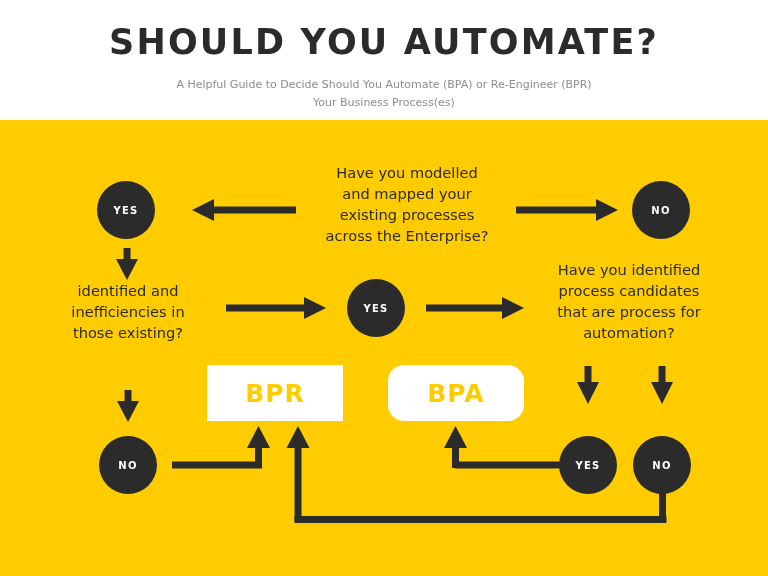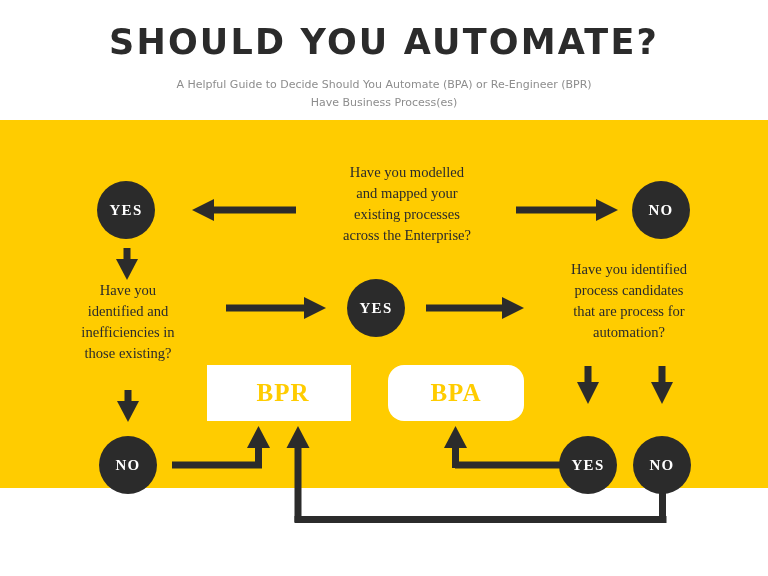--- a/index.html
+++ b/index.html
@@ -47,44 +47,43 @@
     color: #8d8d8d;
     font-weight: normal;
   }
   #subtitle span { display: block; }
 
   
   #board {
     position: absolute;
     left: 0; top: 120px;
     width: 768px;
-    height: 368px;
+    height: 456px;
     background: #ffcc00;
-    font-family: Liberation Serif, serif;
   }
   #flow-svg {
     position: absolute;
     left: 0; top: 0;
     width: 768px;
     height: 456px;
     display: block;
   }
 
   
   .node-circle {
     position: absolute;
     border-radius: 50%;
     background: #2b2b2b;
     display: flex;
     align-items: center;
     justify-content: center;
     color: #ffffff;
     font-weight: bold;
     letter-spacing: 1.3px;
-    font-size: 15px;
+    font-size: 10px;
   }
   .q-text {
     position: absolute;
     color: #2b2b2b;
     font-size: 14.6px;
     line-height: 21px;
     text-align: center;
   }
   .q-text span { display: block; }
 
@@ -102,21 +101,21 @@
 </style>
 </head>
 <body>
 
 <div id="page">
 
   <div id="header">
     <div id="title">SHOULD YOU AUTOMATE?</div>
     <div id="subtitle">
       <span>A Helpful Guide to Decide Should You Automate (BPA) or Re-Engineer (BPR)</span>
-      <span>Have Business Process(es)</span>
+      <span>Your Business Process(es)</span>
     </div>
   </div>
 
   <div id="board">
 
     <svg id="flow-svg" viewBox="0 0 768 456">
       <g fill="#2b2b2b" stroke="none">
 
         <g>
           <rect x="208" y="86.5" width="88" height="7"></rect>
@@ -181,21 +180,20 @@
     </svg>
 
     <div class="q-text" style="left:300px; top:42px; width:214px;">
       <span>Have you modelled</span>
       <span>and mapped your</span>
       <span>existing processes</span>
       <span>across the Enterprise?</span>
     </div>
 
     <div class="q-text" style="left:44px; top:160px; width:168px;">
-      <span>Have you</span>
       <span>identified and</span>
       <span>inefficiencies in</span>
       <span>those existing?</span>
     </div>
 
     <div class="q-text" style="left:534px; top:139px; width:190px;">
       <span>Have you identified</span>
       <span>process candidates</span>
       <span>that are process for</span>
       <span>automation?</span>
@@ -218,21 +216,21 @@
     </div>
 
     <div class="node-circle" style="left:559px; top:316px; width:58px; height:58px;">
       <span>YES</span>
     </div>
 
     <div class="node-circle" style="left:633px; top:316px; width:58px; height:58px;">
       <span>NO</span>
     </div>
 
-    <div class="result-box" style="left:207px; top:245px; width:136px; height:56px;padding-left:8px;">
+    <div class="result-box" style="left:207px; top:245px; width:136px; height:56px;">
       <span>BPR</span>
     </div>
 
     <div class="result-box" style="left:388px; top:245px; width:136px; height:56px;border-radius:16px;">
       <span>BPA</span>
     </div>
 
   </div>
 </div>
 

